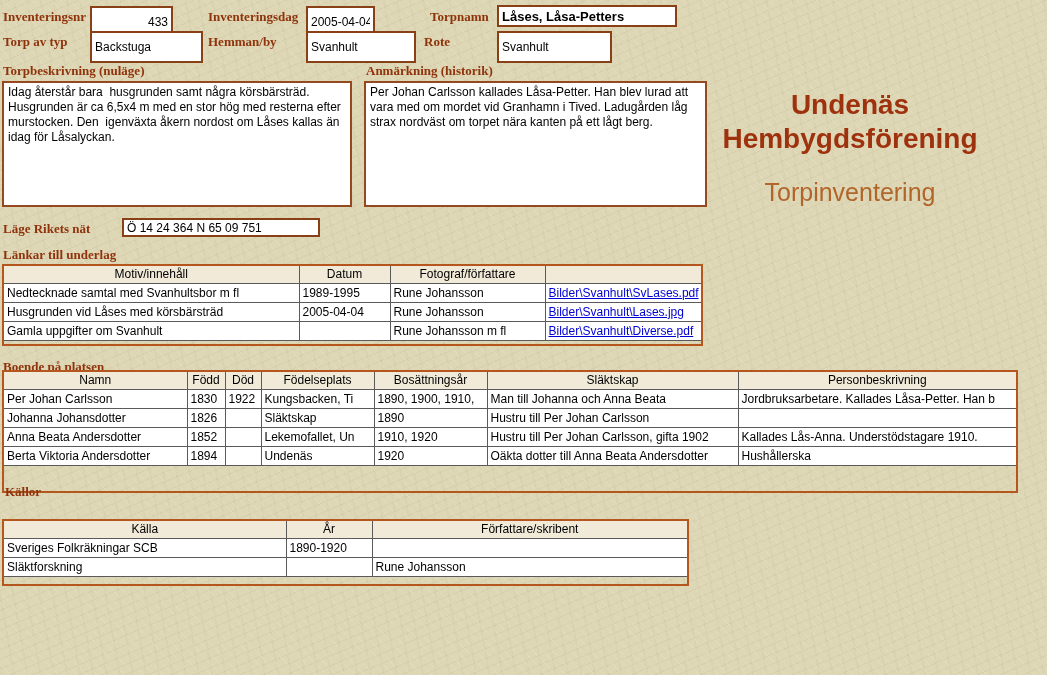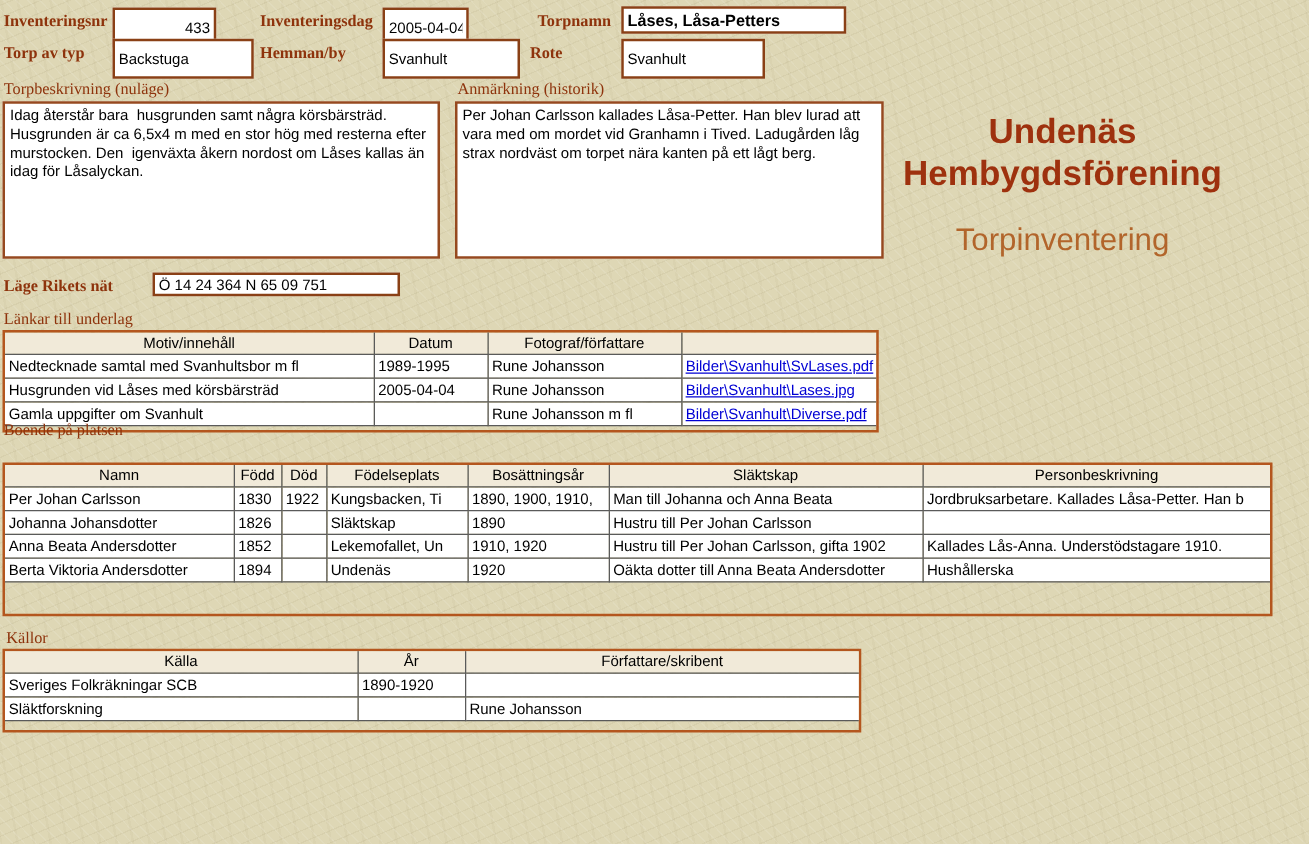--- a/index.html
+++ b/index.html
@@ -18,21 +18,21 @@
     position: absolute;
     font-family: "Liberation Serif", serif;
     font-weight: bold;
     font-size: 13px;
     color: #8e330c;
     white-space: nowrap;
   }
   .heading {
     position: absolute;
     font-family: "Liberation Serif", serif;
-    font-weight: normal;
+    font-weight: bold;
     font-size: 13px;
     color: #8e330c;
     white-space: nowrap;
   }
   input.fld {
     position: absolute;
     border: 2px solid #8a4016;
     background: #ffffff;
     font-family: "Liberation Sans", sans-serif;
     font-size: 12px;
@@ -177,21 +177,21 @@
     <tr>
       <td>Gamla uppgifter om Svanhult</td>
       <td></td>
       <td>Rune Johansson m fl</td>
       <td class="linkcell"><a href="#">Bilder\Svanhult\Diverse.pdf</a></td>
     </tr>
   </tbody>
     </table>
 </div>
 
-<span class="heading" style="left:3px; top:336px;text-align:center;">Boende på platsen</span>
+<span class="heading" style="left:3px; top:359px;text-align:center;">Boende på platsen</span>
 <div class="twrap" style="left:2px; top:370px; width:1016px; padding-bottom:25px;">
   <table class="grid">
     <colgroup>
         <col style="width:183px;">
         <col style="width:38px;">
         <col style="width:36px;">
         <col style="width:113px;">
         <col style="width:113px;">
         <col style="width:251px;">
         <col>
@@ -239,21 +239,21 @@
       <td></td>
       <td>Undenäs</td>
       <td>1920</td>
       <td>Oäkta dotter till Anna Beata Andersdotter</td>
       <td>Hushållerska</td>
     </tr>
   </tbody>
     </table>
 </div>
 
-<span class="heading" style="left:5px; top:502px;">Källor</span>
+<span class="heading" style="left:5px; top:484px;">Källor</span>
 <div class="twrap" style="left:2px; top:519px; width:687px; padding-bottom:7px;">
   <table class="grid">
     <colgroup>
         <col style="width:282px;">
         <col style="width:86px;">
         <col>
       </colgroup>
     <tbody>
         <tr>
       <th>Källa</th>

